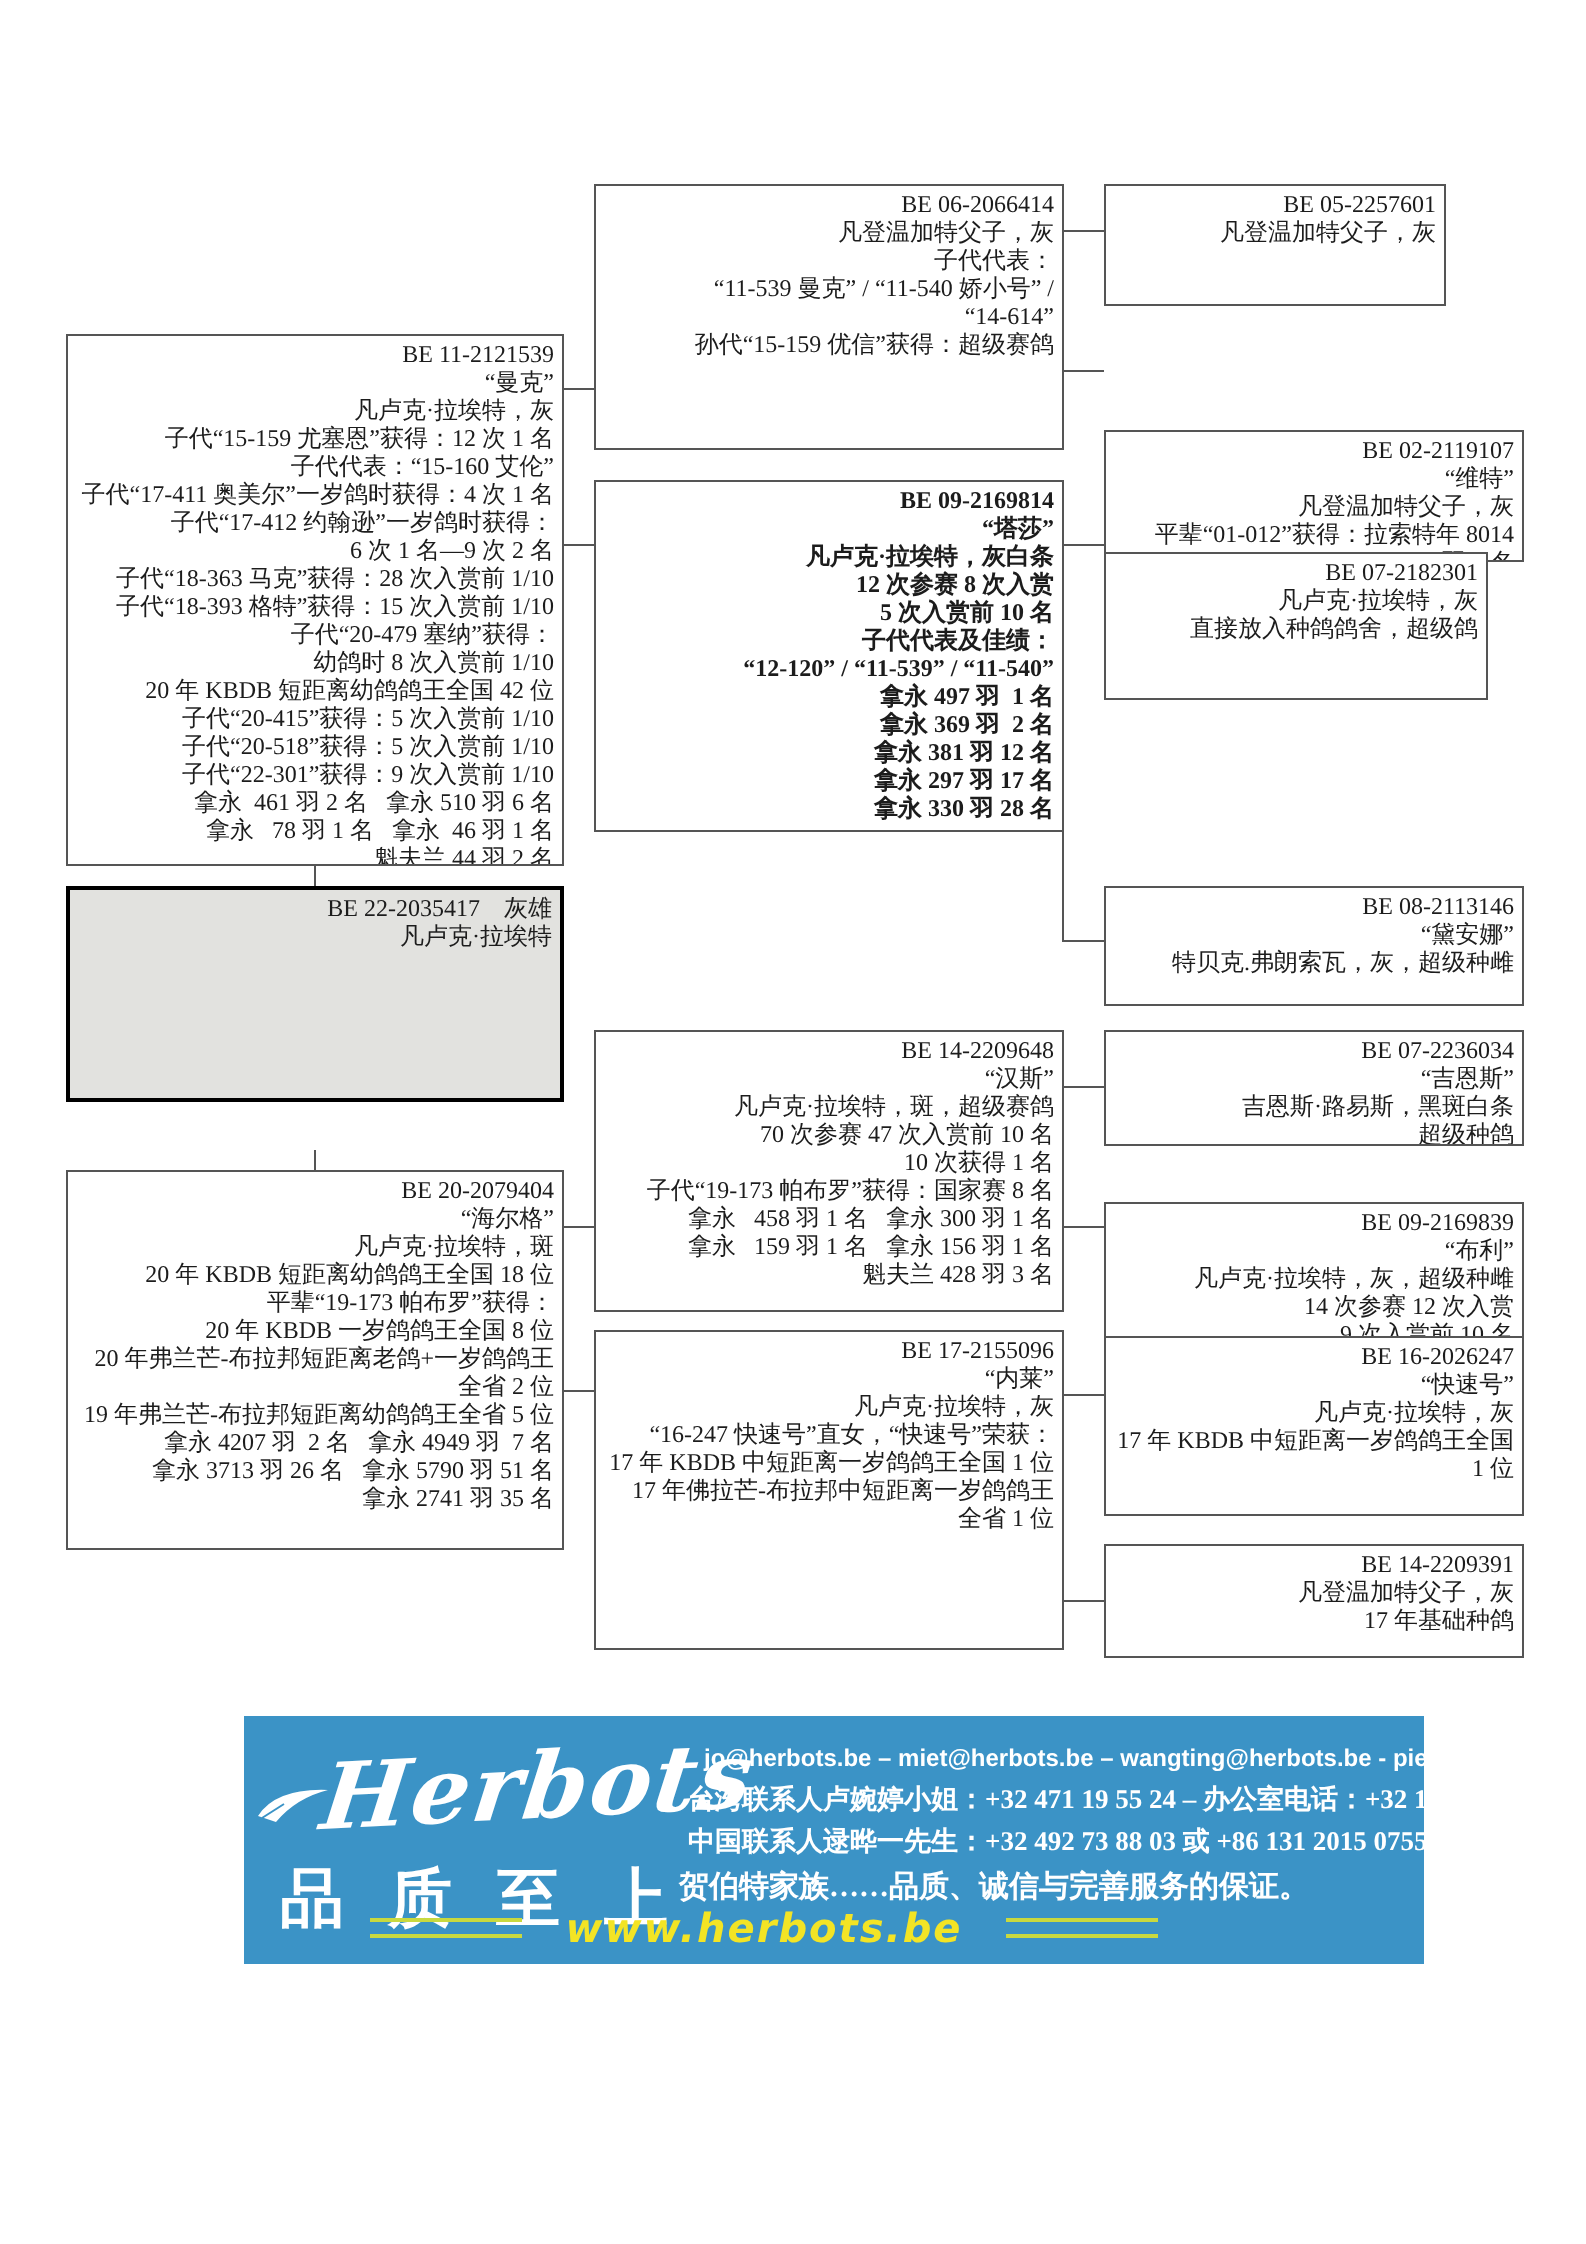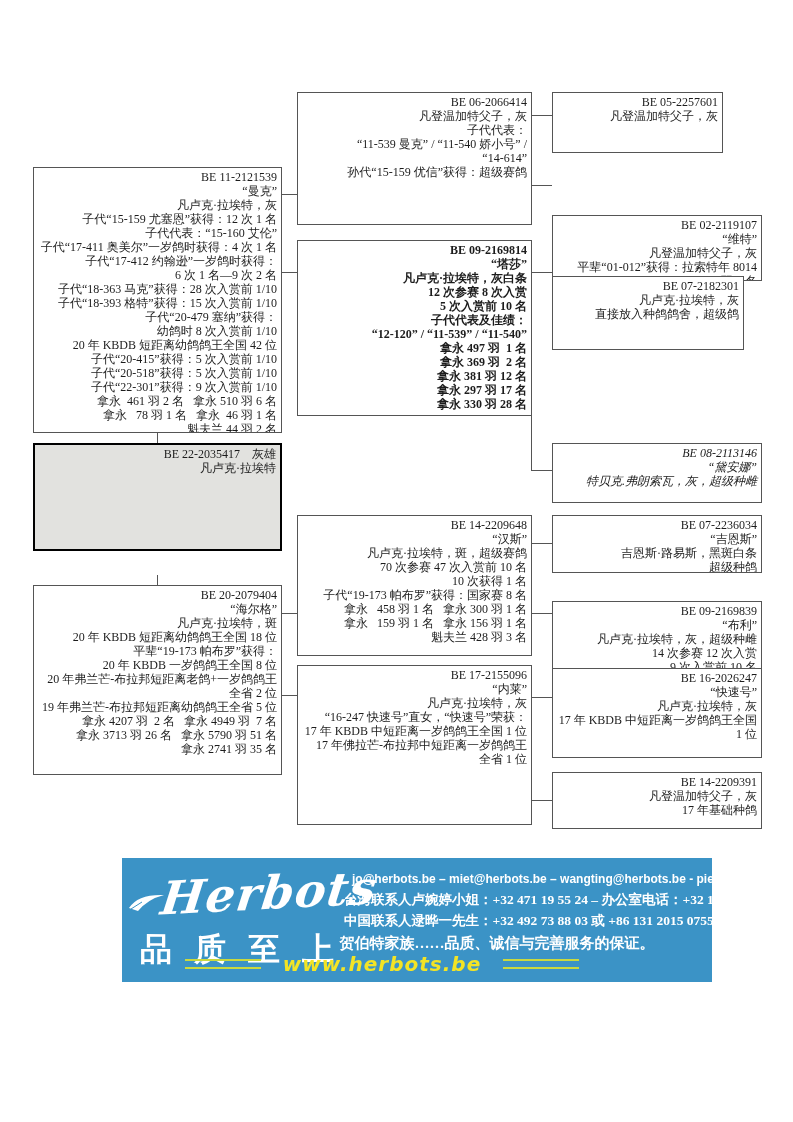--- a/index.html
+++ b/index.html
@@ -25,21 +25,21 @@
   .box-c{left:33px;top:585px;width:249px;height:190px;}
   
   .box-d{left:297px;top:92px;width:235px;height:133px;}
   .box-e{left:297px;top:240px;width:235px;height:176px;font-weight:bold;}
   .box-f{left:297px;top:515px;width:235px;height:141px;}
   .box-g{left:297px;top:665px;width:235px;height:160px;}
   
   .box-h{left:552px;top:92px;width:171px;height:61px;}
   .box-i{left:552px;top:167px;width:210px;height:66px;margin-top:48px;}
   .box-j{left:552px;top:245px;width:192px;height:74px;margin-top:31px;}
-  .box-k{left:552px;top:443px;width:210px;height:60px;font-style:italic;}
+  .box-k{left:552px;top:443px;width:210px;height:60px;}
   .box-l{left:552px;top:515px;width:210px;height:58px;}
   .box-m{left:552px;top:585px;width:210px;height:73px;margin-top:16px;}
   .box-n{left:552px;top:668px;width:210px;height:90px;}
   .box-o{left:552px;top:772px;width:210px;height:57px;}
 
   
   .banner{
     position:absolute;left:122px;top:858px;width:590px;height:124px;
     background:#3b93c6;color:#fff;overflow:hidden;
   }

